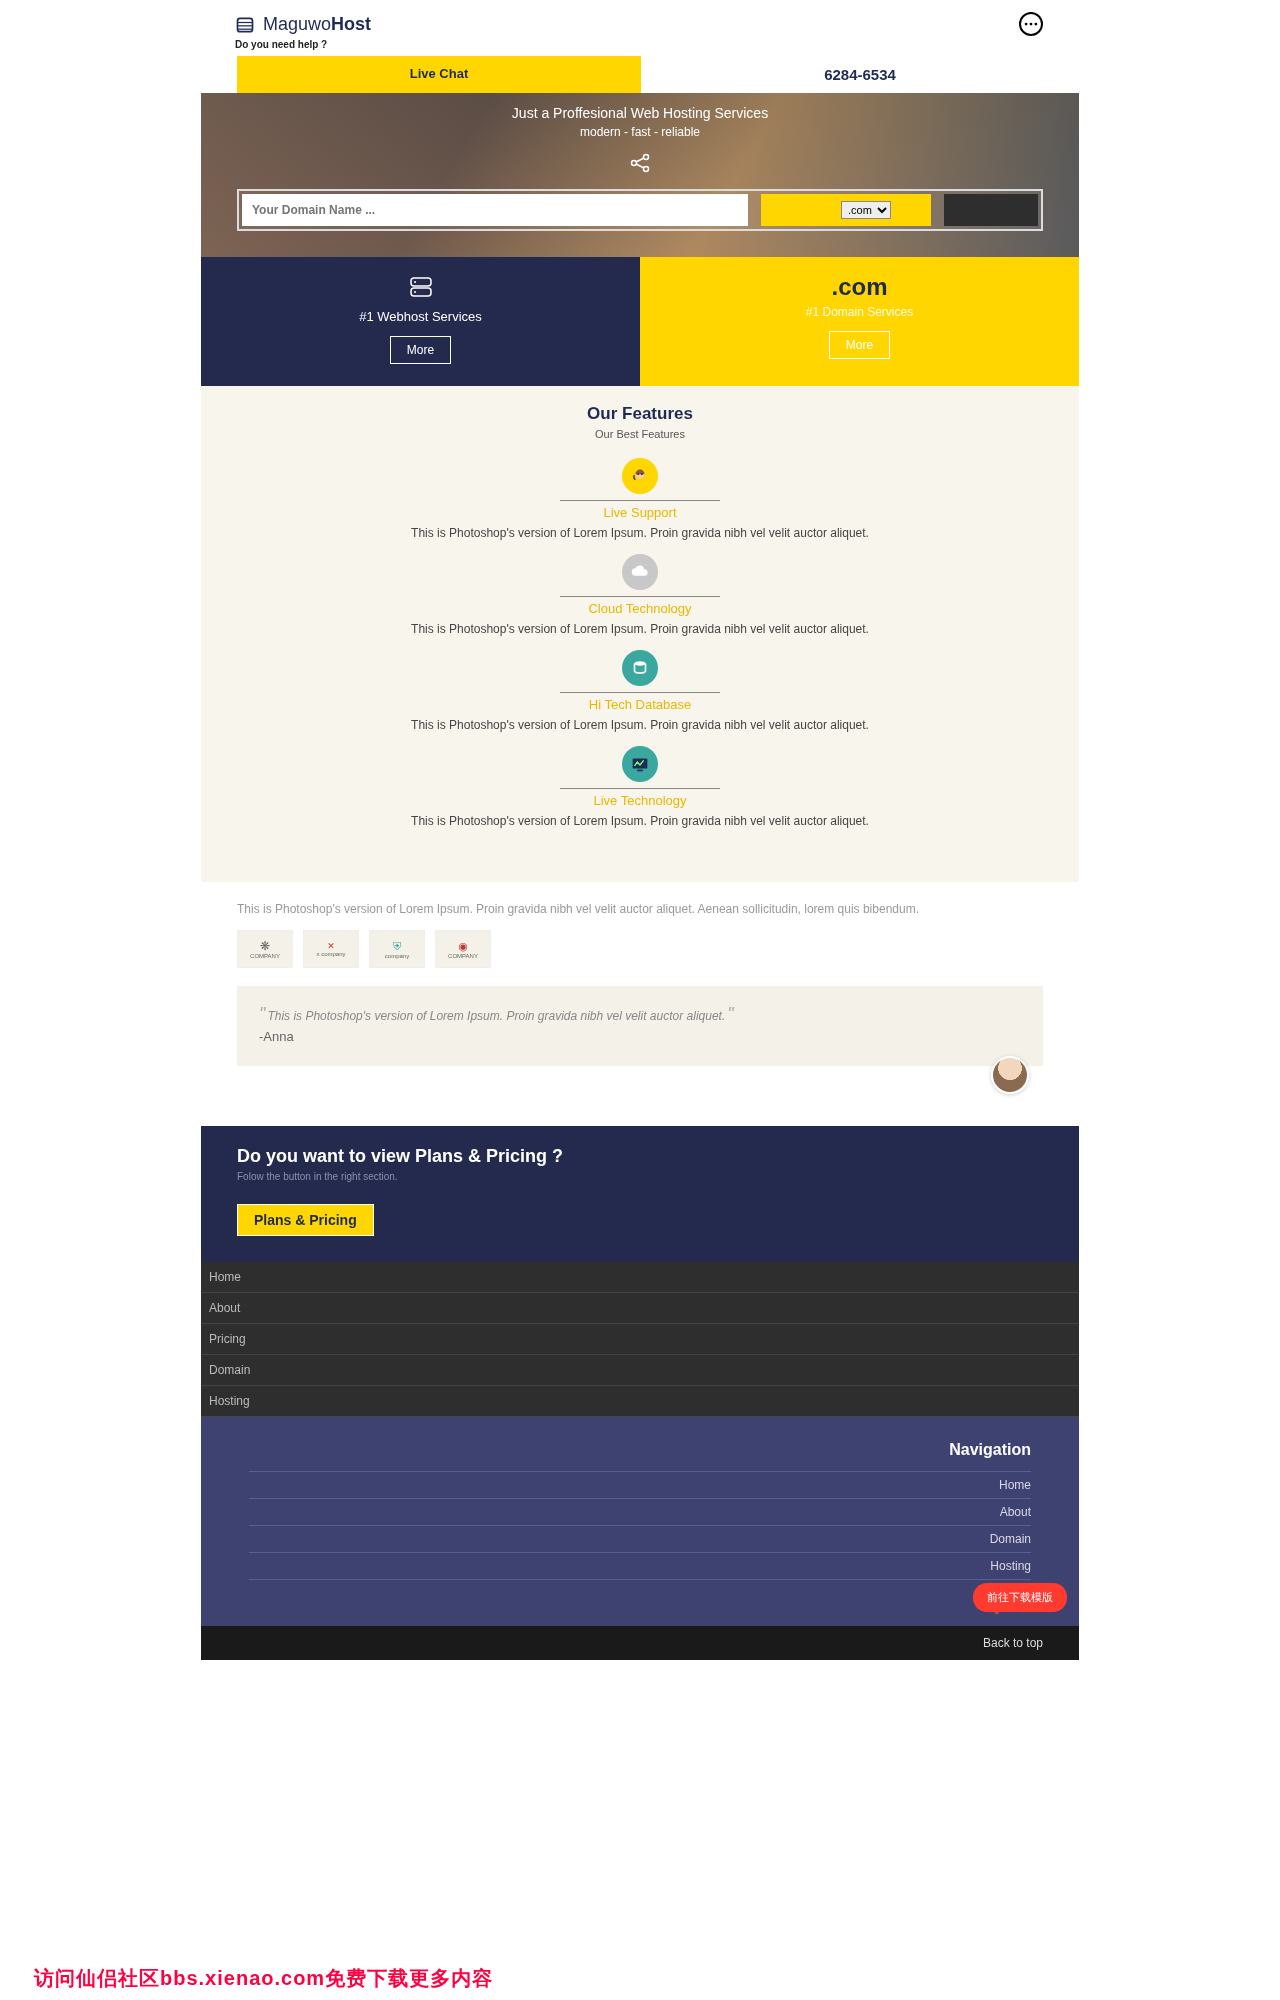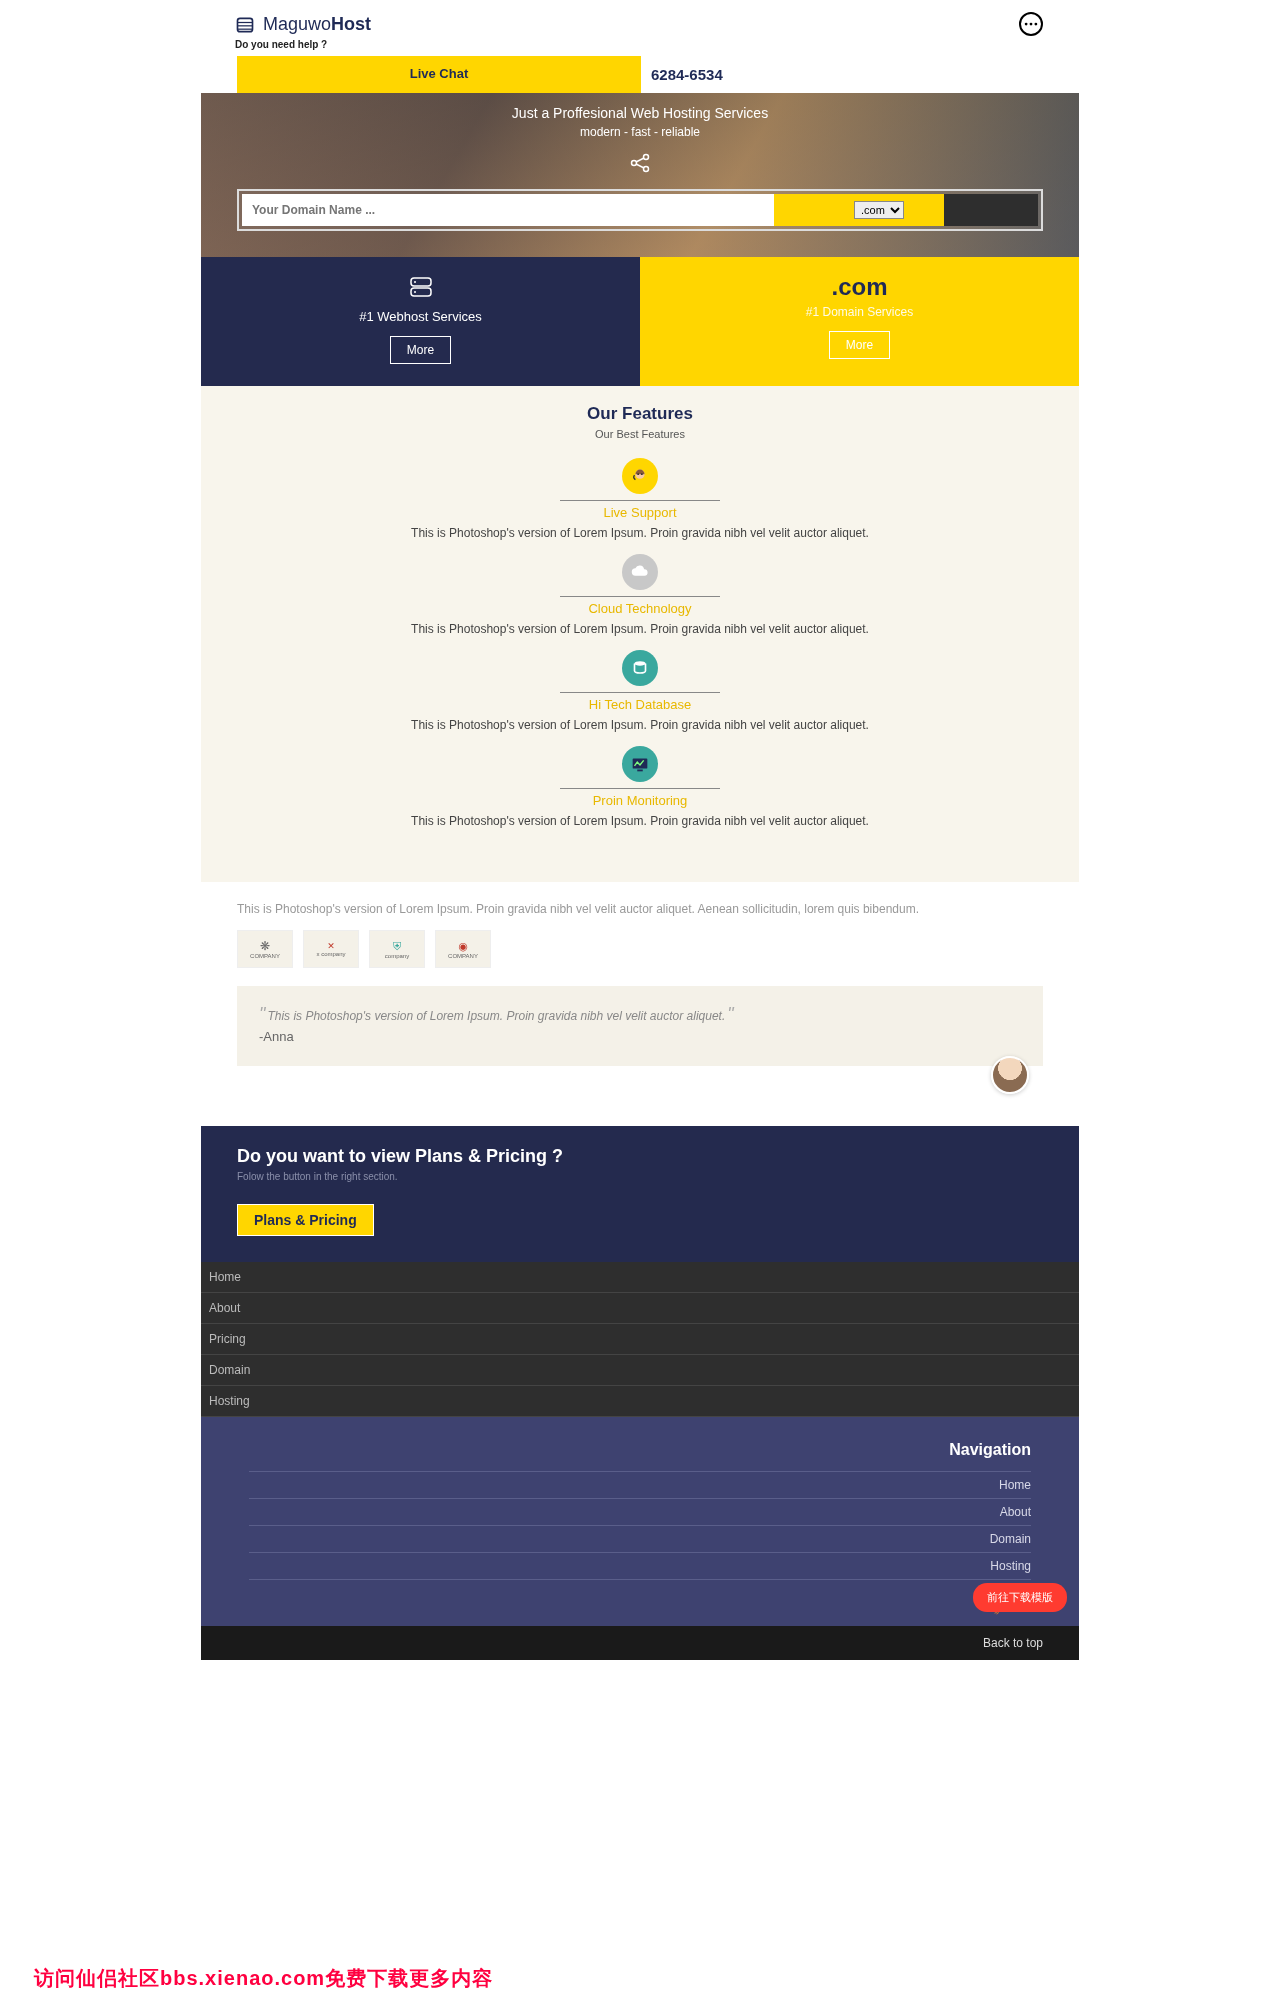--- a/index.html
+++ b/index.html
@@ -8,28 +8,28 @@
 .topbar{display:flex;align-items:center;padding:14px 34px 4px 34px;position:relative}
 .logo-icon{width:20px;height:20px;margin-right:8px}
 .logo-icon svg{width:100%;height:100%}
 .brand{font-size:18px;font-weight:400;color:#1f2a56}
 .brand b{font-weight:700}
 .menu-icon{position:absolute;right:36px;top:12px;width:24px;height:24px;border:2.5px solid #000;border-radius:50%;display:flex;align-items:center;justify-content:center;cursor:pointer}
 .menu-icon svg{width:14px}
 .help{font-size:10px;font-weight:700;color:#222;padding:0 34px 6px 34px}
 .bar2{display:flex}
 .livechat{flex:1;background:#ffd600;color:#1f2a56;text-align:center;font-weight:700;padding:10px;margin-left:36px;margin-right:0;max-width:404px}
-.phone{flex:1;color:#1f2a56;font-weight:700;font-size:15px;padding:10px}
+.phone{flex:1;text-align:center;color:#1f2a56;font-weight:700;font-size:15px;padding:10px}
 .hero{background:linear-gradient(to bottom,rgba(60,50,45,.35),rgba(120,90,70,.35)),linear-gradient(120deg,#8a7060 0%,#6b5a52 30%,#cda36e 60%,#4a5b6a 100%);padding:12px 36px 26px;text-align:center;color:#fff;position:relative}
 .hero h3{font-weight:400;font-size:14px;margin-bottom:4px}
 .hero .sub{font-size:12px;margin-bottom:12px}
 .share-icon{margin:6px auto 14px;width:24px;height:24px}
 .share-icon svg{width:100%;stroke:#fff;fill:none;stroke-width:1.5}
 .domain-box{border:2px solid #dcdcdc;padding:3px;background:rgba(255,255,255,.06)}
-.domain-row{display:flex;gap:0}
+.domain-row{display:flex;gap:13px}
 .domain-input{flex:1;background:#fff;border:none;padding:9px 10px;font-size:12px;font-weight:700;color:#333}
 .tld-wrap{background:#ffd600;padding:6px 40px 6px 80px;display:flex;align-items:center}
 .tld-wrap select{font-size:11px;border:1px solid #888;background:#eee;padding:1px 2px}
 .dark-gap{width:94px;background:#2e2e2e}
 .check-av{background:#ffd600;color:#fff;font-size:11px;text-align:center;padding:6px;margin-top:1px;cursor:pointer}
 .promo{display:flex}
 .promo>div{flex:1;text-align:center;padding:16px 10px 22px;color:#fff}
 .promo .p1{background:#242a4e}
 .promo .p2{background:#ffd600}
 .promo-icon{height:28px;margin:0 auto 8px}
@@ -187,21 +187,21 @@
   </div>
   <div class="feat">
     <div class="feat-icon fi-teal">
         <svg width="22" height="22" viewBox="0 0 24 24">
           <rect x="4" y="6" width="16" height="11" rx="1" fill="#1f2a56"></rect>
           <polyline points="6,14 9,10 12,13 16,8" fill="none" stroke="#7fff7f" stroke-width="1.5"></polyline>
           <rect x="9" y="18" width="6" height="2" fill="#1f2a56"></rect>
         </svg>
       </div>
     <hr>
-      <h4>Proin Monitoring</h4>
+      <h4>Live Technology</h4>
     <p>This is Photoshop's version of Lorem Ipsum. Proin gravida nibh vel velit auctor aliquet.</p>
   </div>
 </div>
 
 <div class="clients">
   <div class="sub">This is Photoshop's version of Lorem Ipsum. Proin gravida nibh vel velit auctor aliquet. Aenean sollicitudin, lorem quis bibendum.</div>
   <div class="client-logos">
     <div class="cl">
         <span style="font-size:12px">❋</span>
         <span>COMPANY</span>

